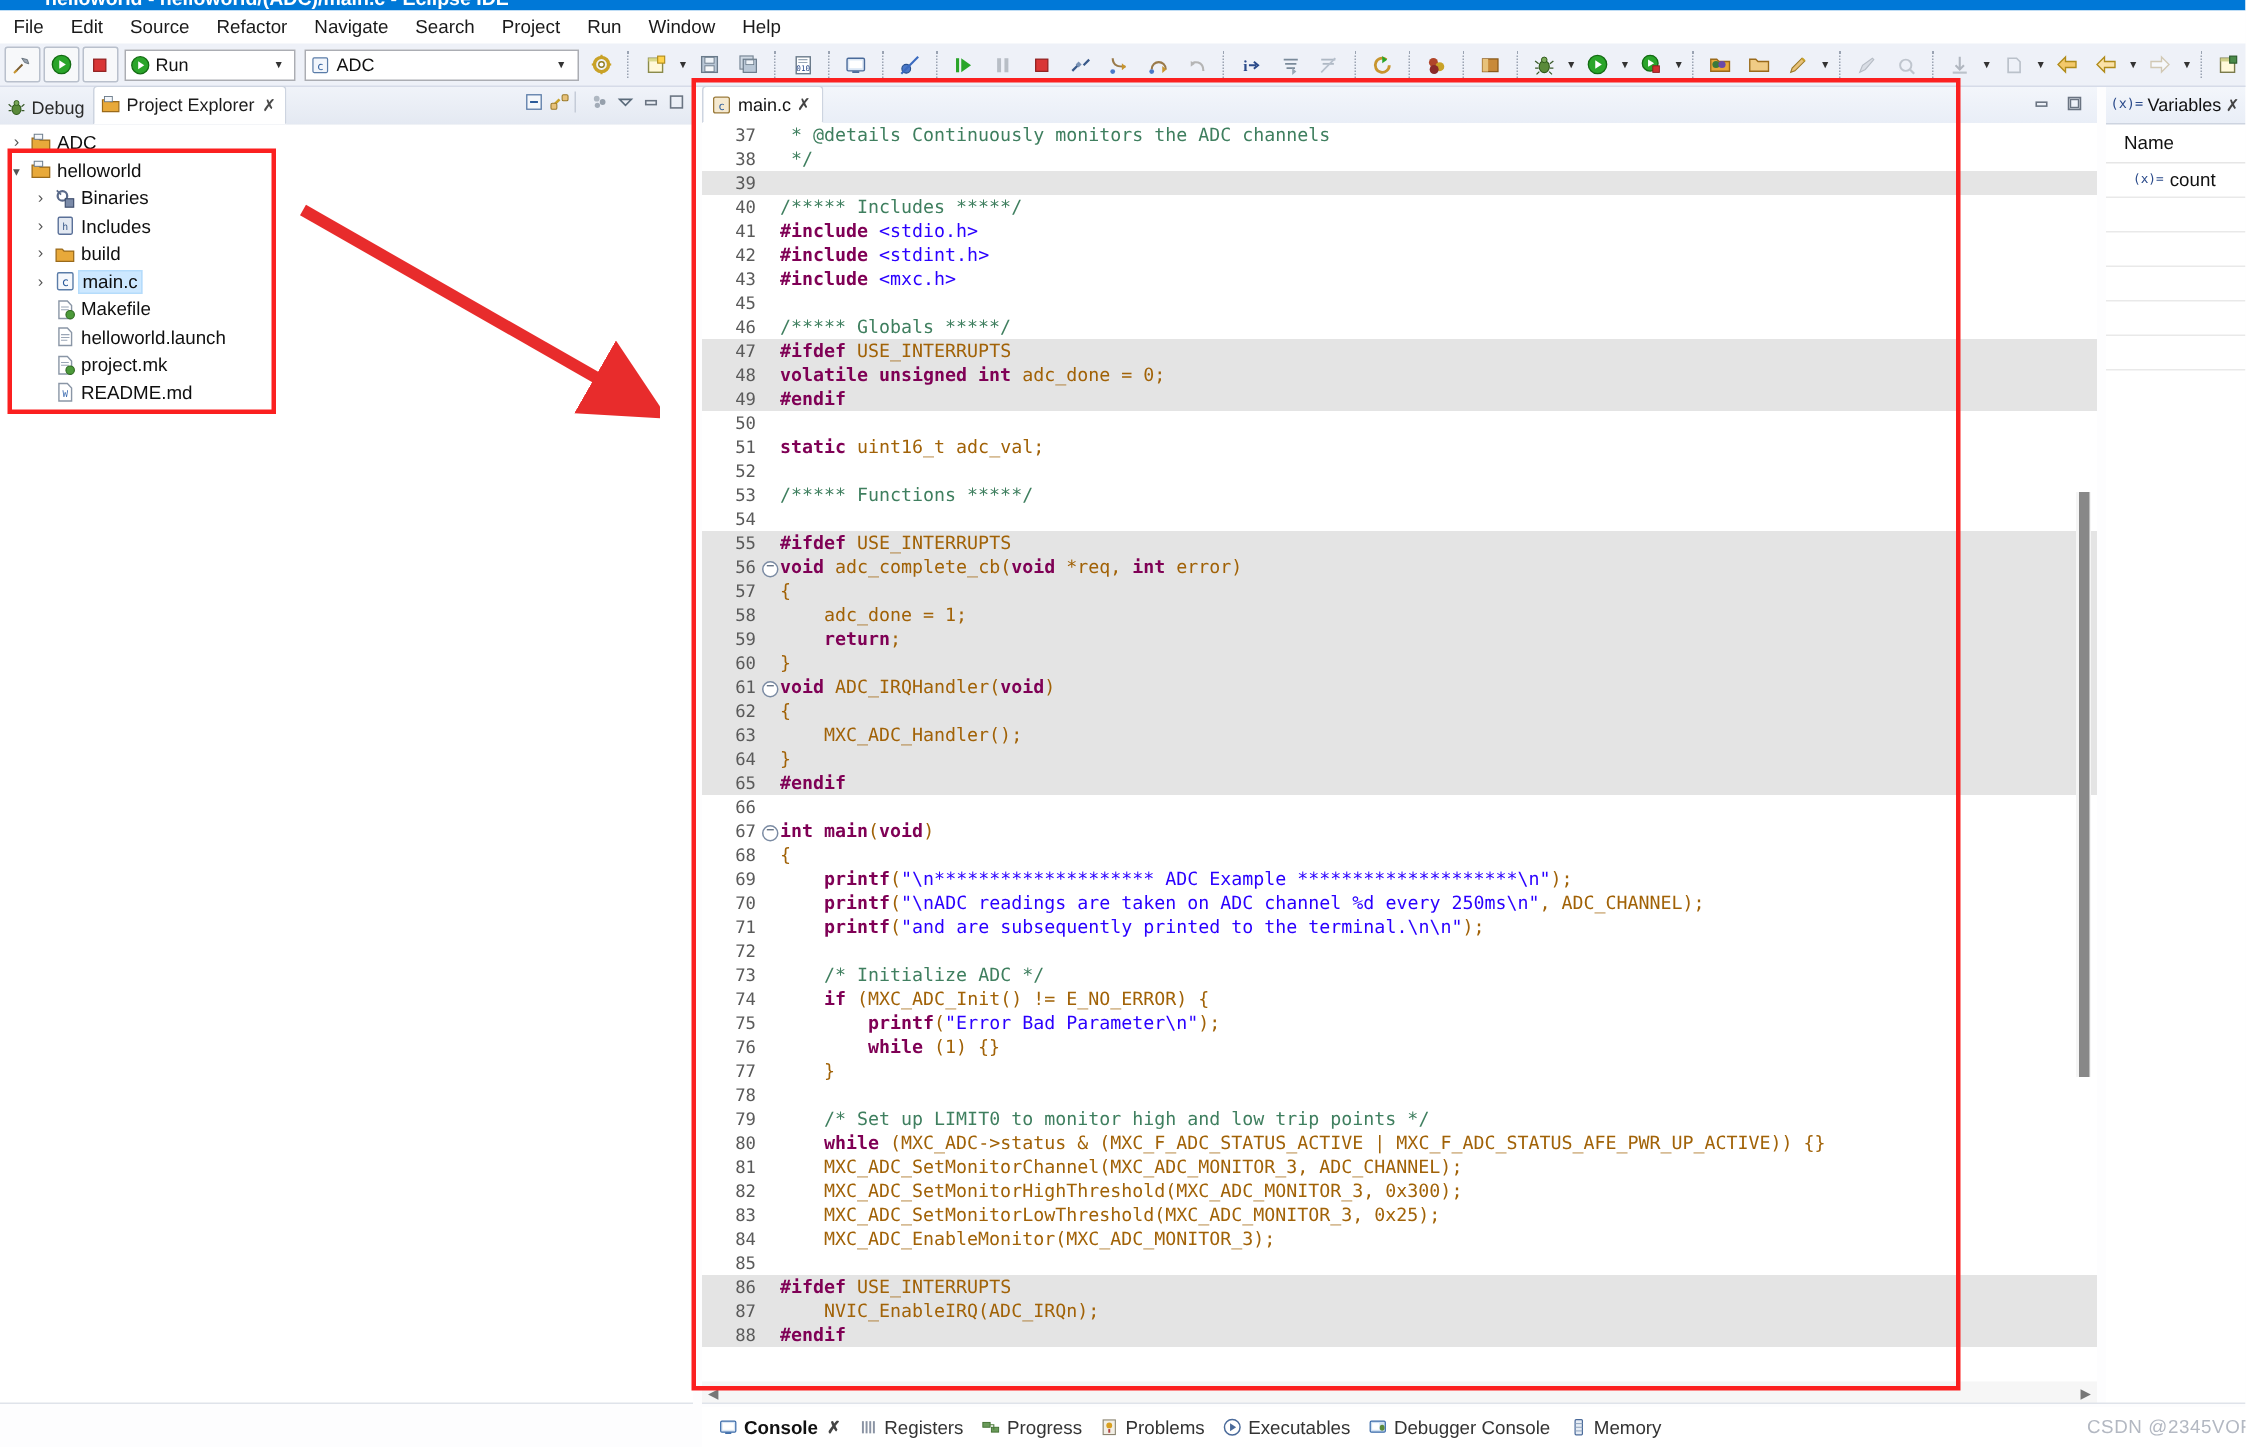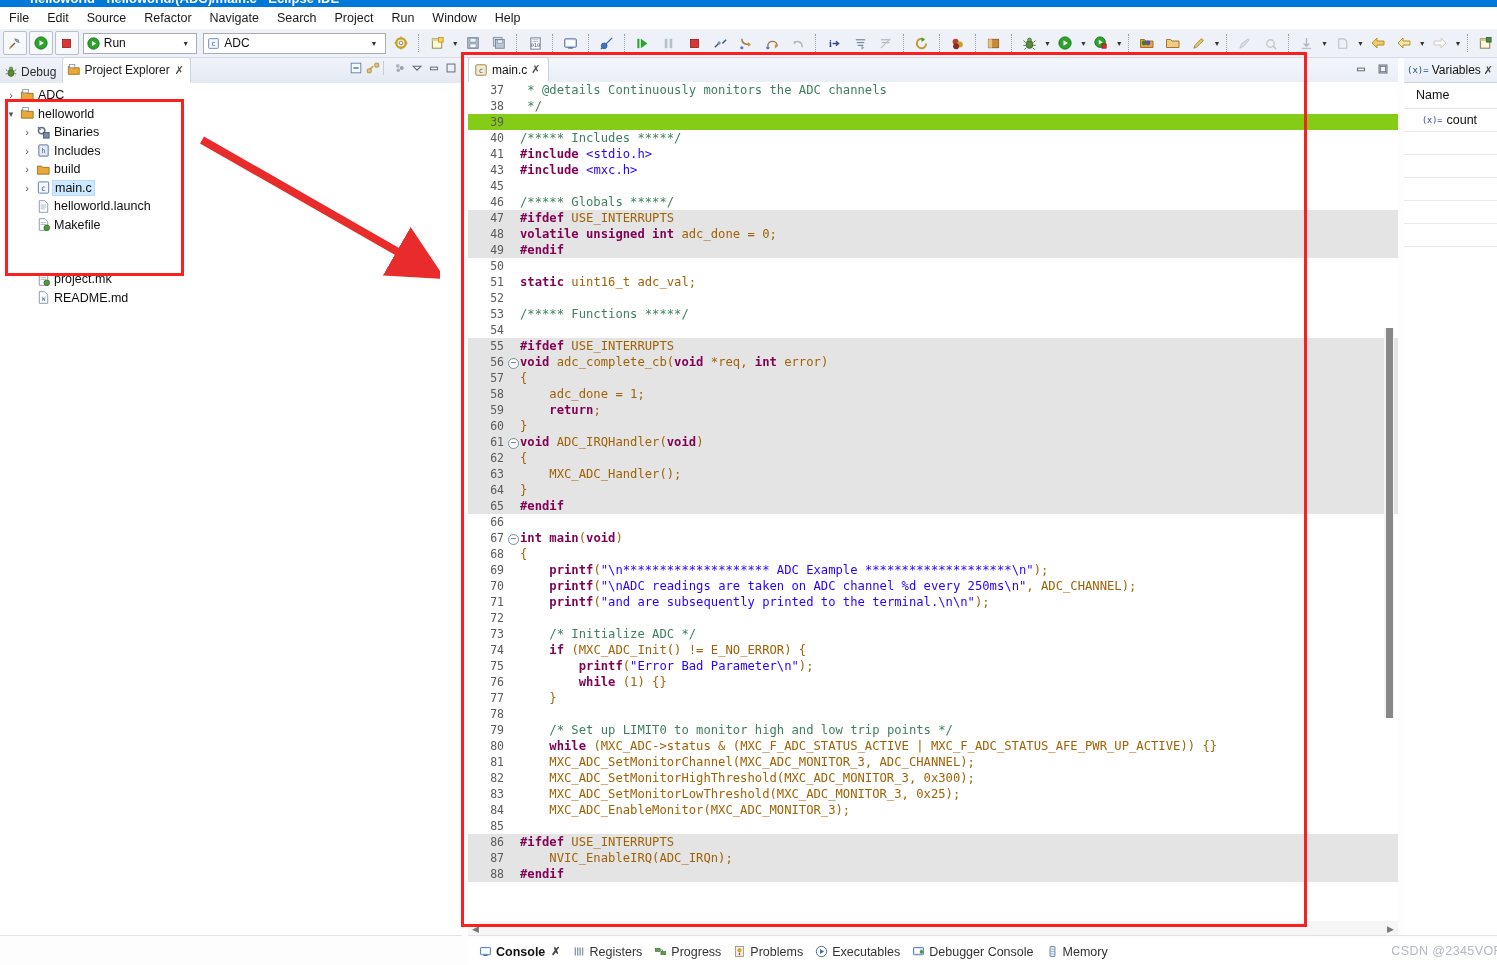--- a/index.html
+++ b/index.html
@@ -178,21 +178,21 @@
     overflow: hidden;
     font-family: "DejaVu Sans Mono", monospace;
     font-size: 12.2px;
     line-height: 16px;
   }
   .codeline {
     display: flex; height: 16px; align-items: center;
     white-space: pre;
   }
   .codeline.hl { background: #e4e4e4; }
-  .codeline.cur { background: #84cc16; }
+  .codeline.cur { background: #e5e5e5; }
   .gutter {
     width: 36px; flex: 0 0 36px;
     text-align: right; padding-right: 4px;
     color: #5a5a5a; font-size: 11.5px;
     background: transparent;
   }
   .foldcol {
     width: 11px; flex: 0 0 11px;
     text-align: center; font-size: 10px; color: #4a6a9a;
     position: relative;
@@ -773,40 +773,40 @@
               <text x="8" y="11.5" font-size="8.5" text-anchor="middle" fill="#2a5a9a" font-family="monospace">c</text>
             </svg>
           </span>
           <span class="tlabel sel">main.c</span>
         </div>
         <div class="trow" style="padding-left: 20px;">
           <span class="twist empty">&nbsp;</span>
           <span class="ticon">
             <svg width="15" height="15" viewBox="0 0 16 16">
               <path d="M3.5 1.8h6L12.5 5v9.2h-9z" fill="#ffffff" stroke="#8a96a6" stroke-width="1"></path>
+              <line x1="5" y1="6" x2="10.5" y2="6" stroke="#9aa6b6" stroke-width="0.8"></line>
+              <line x1="5" y1="8" x2="10.5" y2="8" stroke="#9aa6b6" stroke-width="0.8"></line>
+              <circle cx="11.5" cy="11.5" r="3" fill="#4c9a3a" stroke="#2f6a20" stroke-width="0.8"></circle>
+            </svg>
+          </span>
+          <span class="tlabel">Makefile</span>
+        </div>
+        <div class="trow" style="padding-left: 20px;">
+          <span class="twist empty">&nbsp;</span>
+          <span class="ticon">
+            <svg width="15" height="15" viewBox="0 0 16 16">
+              <path d="M3.5 1.8h6L12.5 5v9.2h-9z" fill="#ffffff" stroke="#8a96a6" stroke-width="1"></path>
               <line x1="5" y1="6.5" x2="11" y2="6.5" stroke="#9aa6b6" stroke-width="0.8"></line>
               <line x1="5" y1="8.5" x2="11" y2="8.5" stroke="#9aa6b6" stroke-width="0.8"></line>
               <line x1="5" y1="10.5" x2="9.5" y2="10.5" stroke="#9aa6b6" stroke-width="0.8"></line>
             </svg>
           </span>
           <span class="tlabel">helloworld.launch</span>
         </div>
         <div class="trow" style="padding-left: 20px;">
-          <span class="twist empty">&nbsp;</span>
-          <span class="ticon">
-            <svg width="15" height="15" viewBox="0 0 16 16">
-              <path d="M3.5 1.8h6L12.5 5v9.2h-9z" fill="#ffffff" stroke="#8a96a6" stroke-width="1"></path>
-              <line x1="5" y1="6" x2="10.5" y2="6" stroke="#9aa6b6" stroke-width="0.8"></line>
-              <line x1="5" y1="8" x2="10.5" y2="8" stroke="#9aa6b6" stroke-width="0.8"></line>
-              <circle cx="11.5" cy="11.5" r="3" fill="#4c9a3a" stroke="#2f6a20" stroke-width="0.8"></circle>
-            </svg>
-          </span>
-          <span class="tlabel">Makefile</span>
-        </div>
-        <div class="trow" style="padding-left: 20px; margin-top: 36px;">
           <span class="twist empty">&nbsp;</span>
           <span class="ticon">
             <svg width="15" height="15" viewBox="0 0 16 16">
               <path d="M3.5 1.8h6L12.5 5v9.2h-9z" fill="#ffffff" stroke="#8a96a6" stroke-width="1"></path>
               <line x1="5" y1="6" x2="10.5" y2="6" stroke="#9aa6b6" stroke-width="0.8"></line>
               <line x1="5" y1="8" x2="10.5" y2="8" stroke="#9aa6b6" stroke-width="0.8"></line>
               <circle cx="11.5" cy="11.5" r="3" fill="#4c9a3a" stroke="#2f6a20" stroke-width="0.8"></circle>
             </svg>
           </span>
           <span class="tlabel">project.mk</span>
@@ -860,20 +860,21 @@
         </span>
       </div>
     </div>
 
     <div class="codearea" id="codearea">
         <div class="codeline"><span class="gutter">37</span><span class="foldcol"></span><span class="ctext"><span class="s-cmt"> * @details Continuously monitors the ADC channels</span></span></div>
         <div class="codeline"><span class="gutter">38</span><span class="foldcol"></span><span class="ctext"><span class="s-cmt"> */</span></span></div>
         <div class="codeline cur"><span class="gutter">39</span><span class="foldcol"></span><span class="ctext"><span class="s-plain"></span></span></div>
         <div class="codeline"><span class="gutter">40</span><span class="foldcol"></span><span class="ctext"><span class="s-cmt">/***** Includes *****/</span></span></div>
         <div class="codeline"><span class="gutter">41</span><span class="foldcol"></span><span class="ctext"><span class="s-pp">#include </span><span class="s-str">&lt;stdio.h&gt;</span></span></div>
+        <div class="codeline"><span class="gutter">42</span><span class="foldcol"></span><span class="ctext"><span class="s-pp">#include </span><span class="s-str">&lt;stdint.h&gt;</span></span></div>
         <div class="codeline"><span class="gutter">43</span><span class="foldcol"></span><span class="ctext"><span class="s-pp">#include </span><span class="s-str">&lt;mxc.h&gt;</span></span></div>
         <div class="codeline"><span class="gutter">45</span><span class="foldcol"></span><span class="ctext"><span class="s-plain"></span></span></div>
         <div class="codeline"><span class="gutter">46</span><span class="foldcol"></span><span class="ctext"><span class="s-cmt">/***** Globals *****/</span></span></div>
         <div class="codeline hl"><span class="gutter">47</span><span class="foldcol"></span><span class="ctext"><span class="s-pp">#ifdef</span><span class="s-plain"> USE_INTERRUPTS</span></span></div>
         <div class="codeline hl"><span class="gutter">48</span><span class="foldcol"></span><span class="ctext"><span class="s-kw">volatile unsigned int</span><span class="s-plain"> adc_done = 0;</span></span></div>
         <div class="codeline hl"><span class="gutter">49</span><span class="foldcol"></span><span class="ctext"><span class="s-pp">#endif</span></span></div>
         <div class="codeline"><span class="gutter">50</span><span class="foldcol"></span><span class="ctext"><span class="s-plain"></span></span></div>
         <div class="codeline"><span class="gutter">51</span><span class="foldcol"></span><span class="ctext"><span class="s-kw">static</span><span class="s-plain"> uint16_t adc_val;</span></span></div>
         <div class="codeline"><span class="gutter">52</span><span class="foldcol"></span><span class="ctext"><span class="s-plain"></span></span></div>
         <div class="codeline"><span class="gutter">53</span><span class="foldcol"></span><span class="ctext"><span class="s-cmt">/***** Functions *****/</span></span></div>

